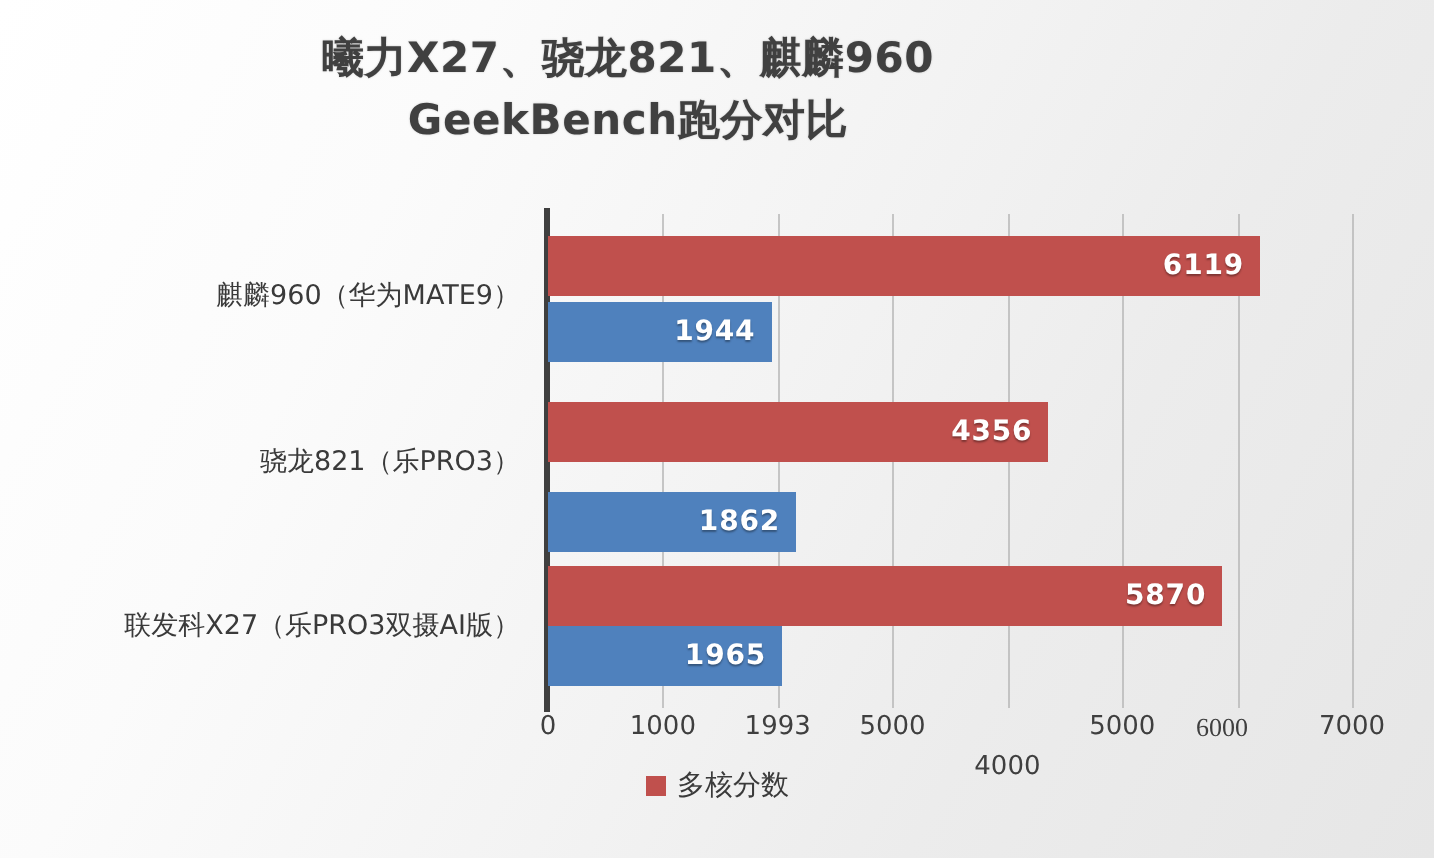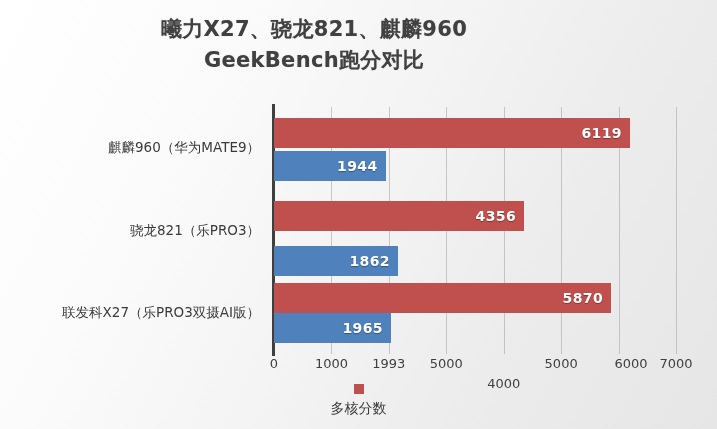--- a/index.html
+++ b/index.html
@@ -138,21 +138,20 @@
     width: 717px;
     display: flex;
     justify-content: center;
     align-items: center;
     gap: 22px;
   }
   .legend-item {
     display: flex;
     align-items: center;
     gap: 6px;
-    flex-direction: column;
   }
   .legend-swatch {
     width: 10px;
     height: 10px;
     display: inline-block;
   }
   .legend-text {
     color: #3a3a3a;
     font-size: 14px;
     white-space: nowrap;
@@ -249,21 +248,21 @@
       </div>
     </div>
 
   <div id="tick-labels">
       <div class="tick-label" style="left: 0px;">0</div>
       <div class="tick-label" style="left: 57.4286px;">1000</div>
       <div class="tick-label" style="left: 114.857px;">1993</div>
       <div class="tick-label" style="left: 172.286px;">5000</div>
       <div class="tick-label" style="left: 229.714px; margin-top: 20px;">4000</div>
       <div class="tick-label" style="left: 287.143px;">5000</div>
-      <div class="tick-label" style="left: 357px;">6000</div>
+      <div class="tick-label" style="left: 337px; font-family: Liberation Serif, serif;">6000</div>
       <div class="tick-label" style="left: 402px;">7000</div>
     </div>
 
   <div id="legend">
       <div class="legend-item">
         <span class="legend-swatch" style="background: rgb(192, 80, 77);"></span>
         <span class="legend-text">多核分数</span>
       </div>
     </div>
 

